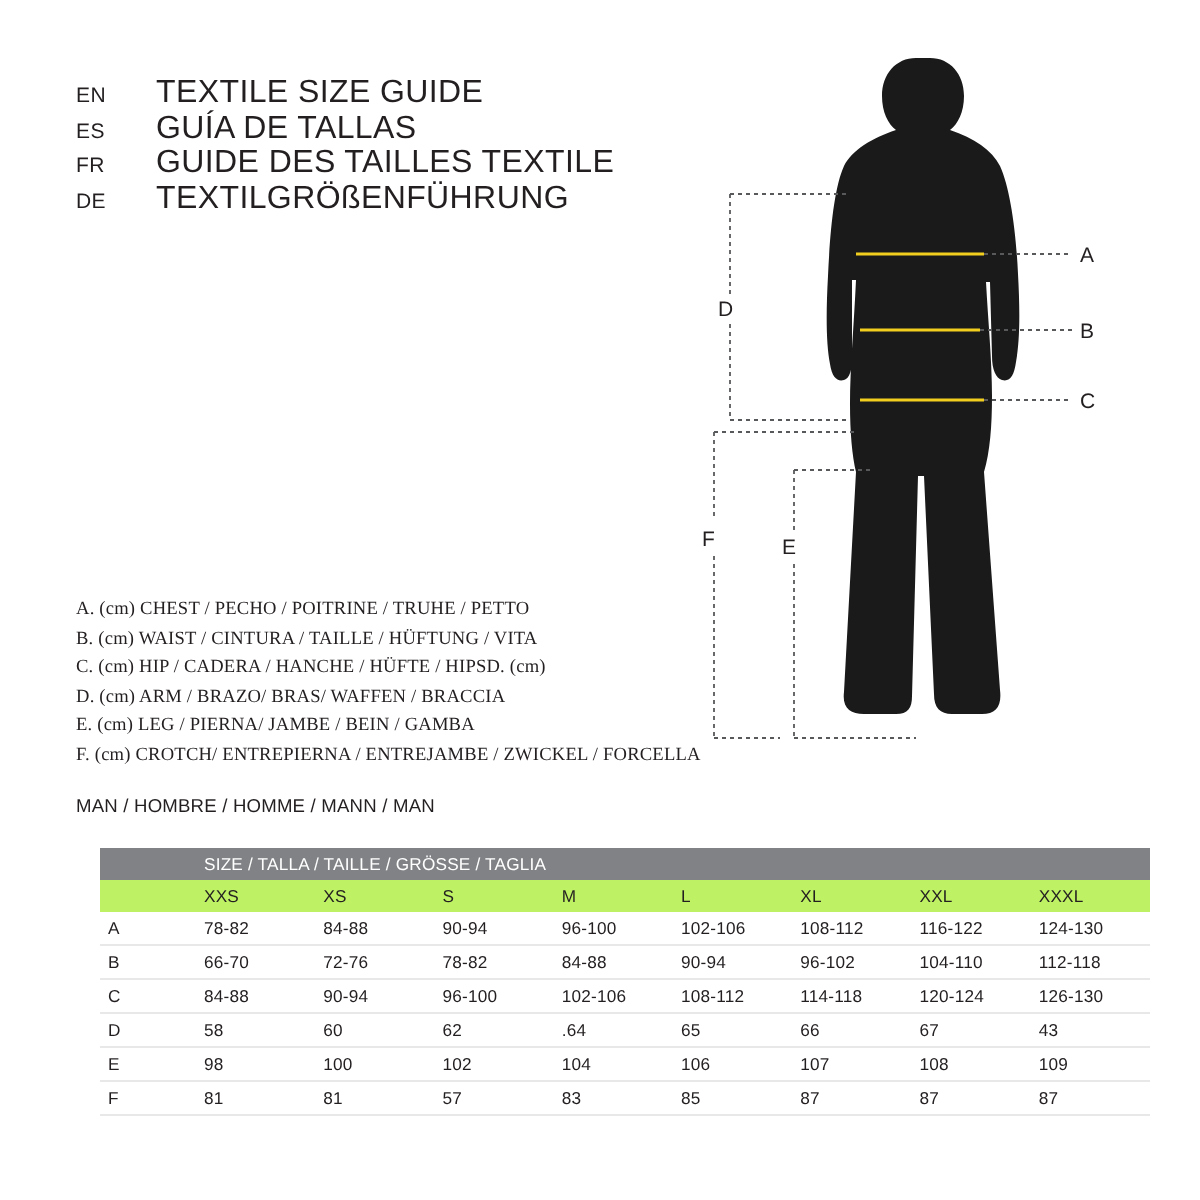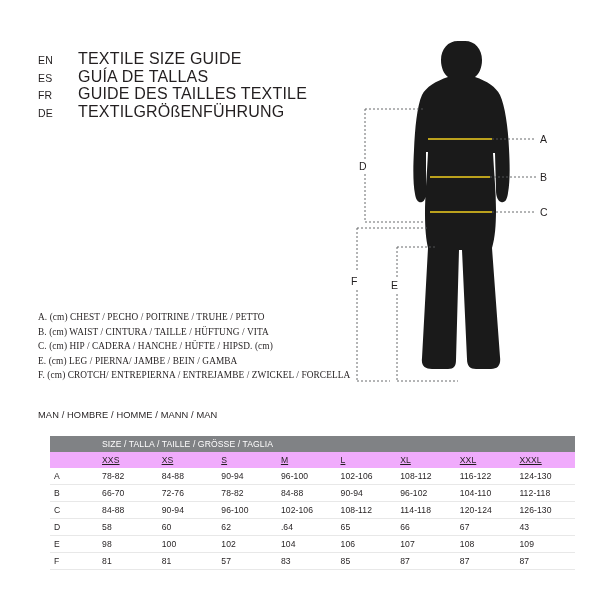--- a/index.html
+++ b/index.html
@@ -11,21 +11,20 @@
     width: 600px;
     height: 600px;
     font-family: "Liberation Sans", sans-serif;
     color: #231f20;
     position: relative;
     overflow: hidden;
   }
   .page {
     position: absolute;
     inset: 0;
-    margin-top: 12px;
   }
 
   
   .lang-block {
     position: absolute;
     left: 38px;
     top: 38px;
     width: 300px;
   }
   .lang-row {
@@ -89,23 +88,22 @@
     height: 16px;
     vertical-align: middle;
     letter-spacing: 0.1px;
   }
   .hdr-row th {
     background: #808285;
     color: #ffffff;
     height: 15px;
   }
   .sub-row td {
-    background: #f0abfc;
+    background: #bef264;
     height: 15px;
-    text-decoration: underline;
   }
   .data-row td {
     background: #ffffff;
     border-bottom: 1px solid #e8e8e8;
   }
   .row-label {
     width: 44px;
   }
   .hdr-row th:first-child { width: 44px; }
 
@@ -140,20 +138,21 @@
     <div class="lang-row">
       <div class="lang-code">DE</div>
       <div class="lang-title">TEXTILGRÖßENFÜHRUNG</div>
     </div>
   </div>
 
   <div class="legend">
     <div class="legend-row">A. (cm) CHEST / PECHO / POITRINE / TRUHE / PETTO</div>
     <div class="legend-row">B. (cm) WAIST / CINTURA / TAILLE / HÜFTUNG / VITA</div>
     <div class="legend-row">C. (cm) HIP / CADERA / HANCHE / HÜFTE / HIPSD. (cm)</div>
+    <div class="legend-row">D. (cm) ARM / BRAZO/ BRAS/ WAFFEN / BRACCIA</div>
     <div class="legend-row">E. (cm) LEG / PIERNA/ JAMBE / BEIN / GAMBA</div>
     <div class="legend-row">F. (cm) CROTCH/ ENTREPIERNA / ENTREJAMBE / ZWICKEL / FORCELLA</div>
   </div>
 
   <div class="man-row">MAN / HOMBRE / HOMME / MANN / MAN</div>
 
   <div class="figure">
     <svg width="250" height="380" viewBox="0 0 250 380" xmlns="http://www.w3.org/2000/svg">
 
       <g fill="#1a1a1a">

